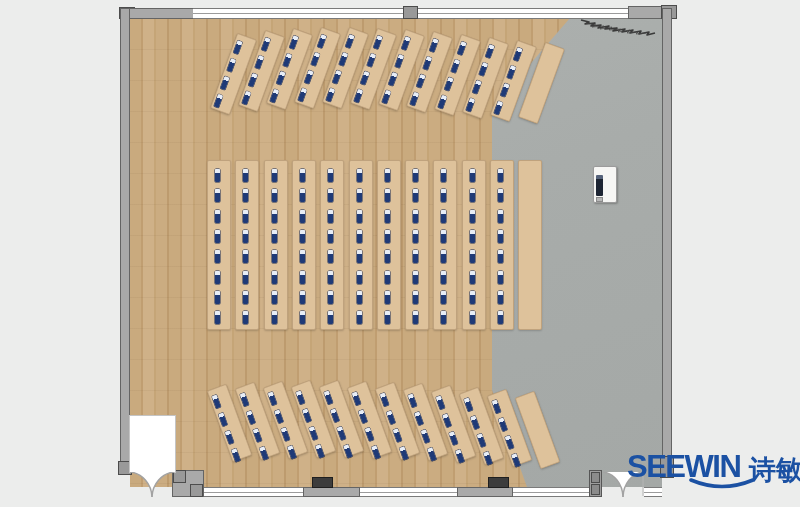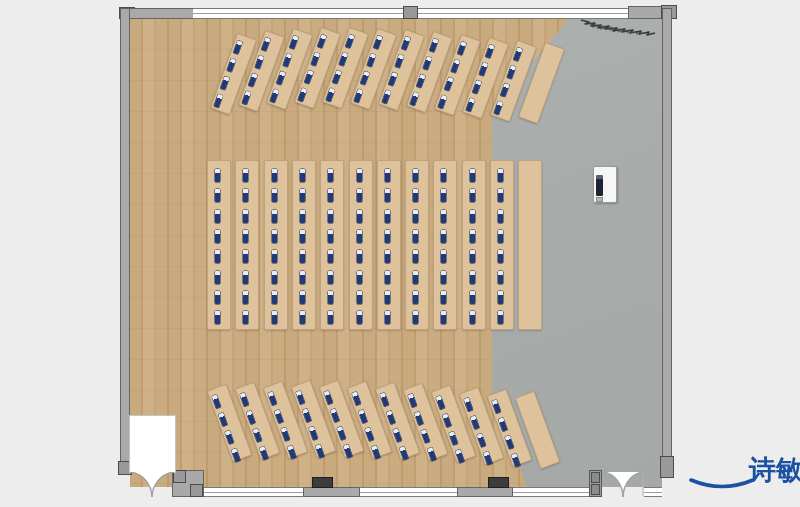--- a/index.html
+++ b/index.html
@@ -362,19 +362,20 @@
     <path d="M41,0 A22 26 0 0 0 21,25" fill="none" stroke="#a2a2a2" stroke-width="1.4"></path>
     <path d="M41,0 L41,24" stroke="#b5b5b5" stroke-width="1"></path>
   </svg>
 
   <div class="tv-unit">
     <div class="tv-screen"></div>
     <div class="tv-base"></div>
   </div>
 
   <div class="logo">
+    <span class="en">SEEWIN</span>
     <span class="cn">诗敏</span>
     <svg style="left:61px;top:29px" width="68" height="15" viewBox="0 0 68 15">
       <path d="M3,2 Q34,15 65,2" fill="none" stroke="currentColor" stroke-width="3.6" stroke-linecap="round"></path>
     </svg>
   </div>
 
 </div>
 
 </body></html>

